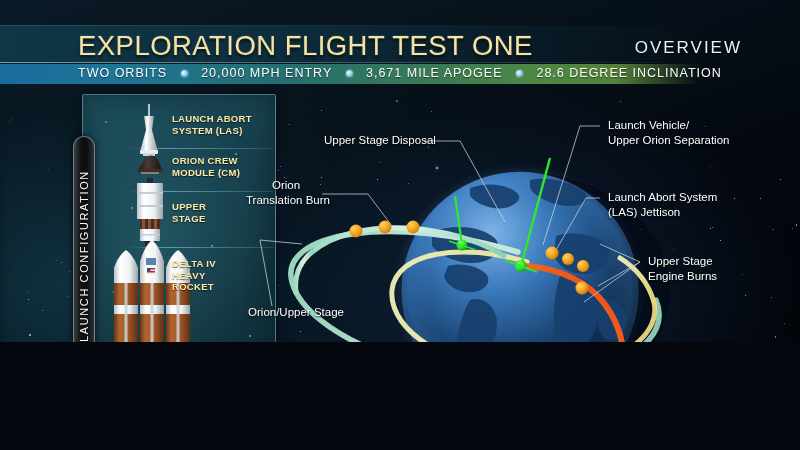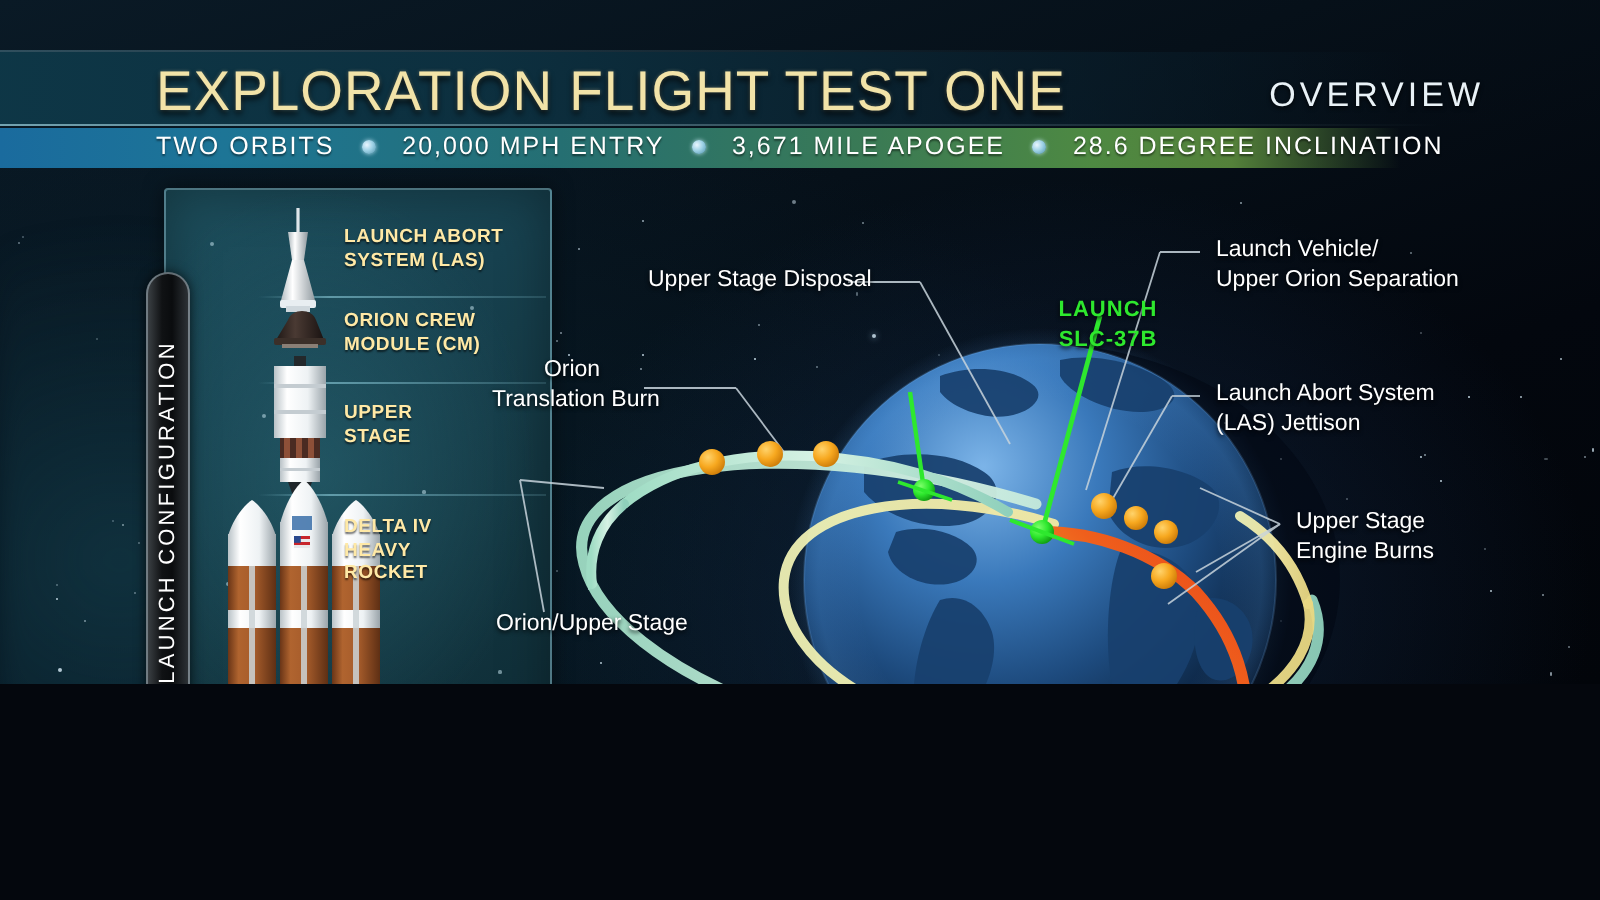--- a/index.html
+++ b/index.html
@@ -556,24 +556,20 @@
   <div class="callout ctr" style="left:246px;top:178px;width:80px;">
     <div>Orion</div>
     <div>Translation Burn</div>
   </div>
 
   <div class="callout ctr" style="left:232px;top:305px;width:128px;">
     <div>Orion/Upper Stage</div>
   </div>
 
 
-  <div class="callout green ctr" style="left:516px;top:148px;width:76px;">
-    <div>LAUNCH</div>
-    <div>SLC-37B</div>
-  </div>
 
   <div class="callout" style="left:608px;top:118px;">
     <div>Launch Vehicle/</div>
     <div>Upper Orion Separation</div>
   </div>
 
   <div class="callout" style="left:648px;top:254px;">
     <div>Upper Stage</div>
     <div>Engine Burns</div>
   </div>

